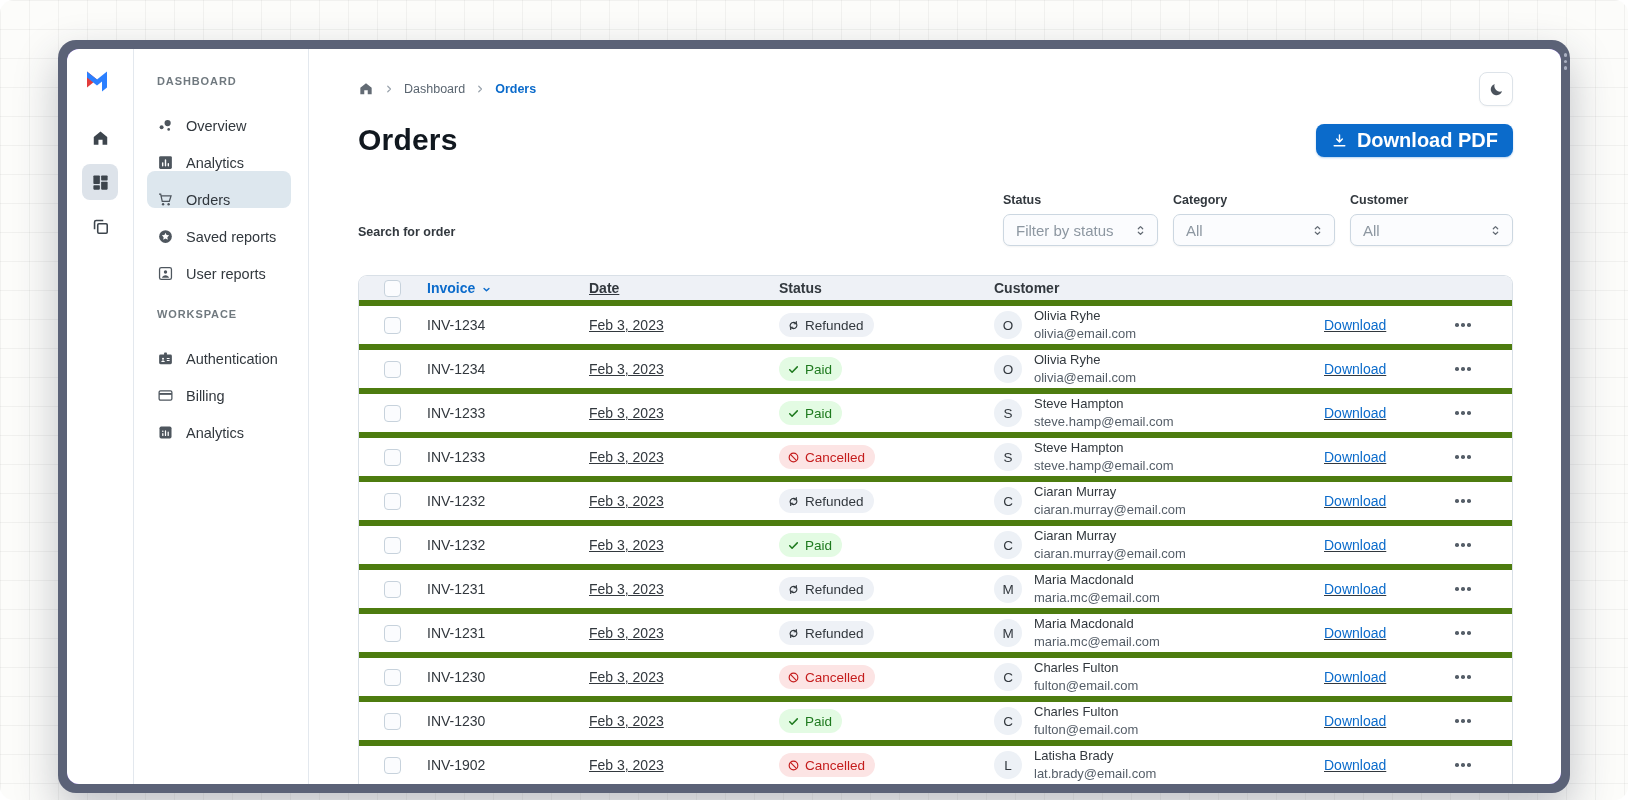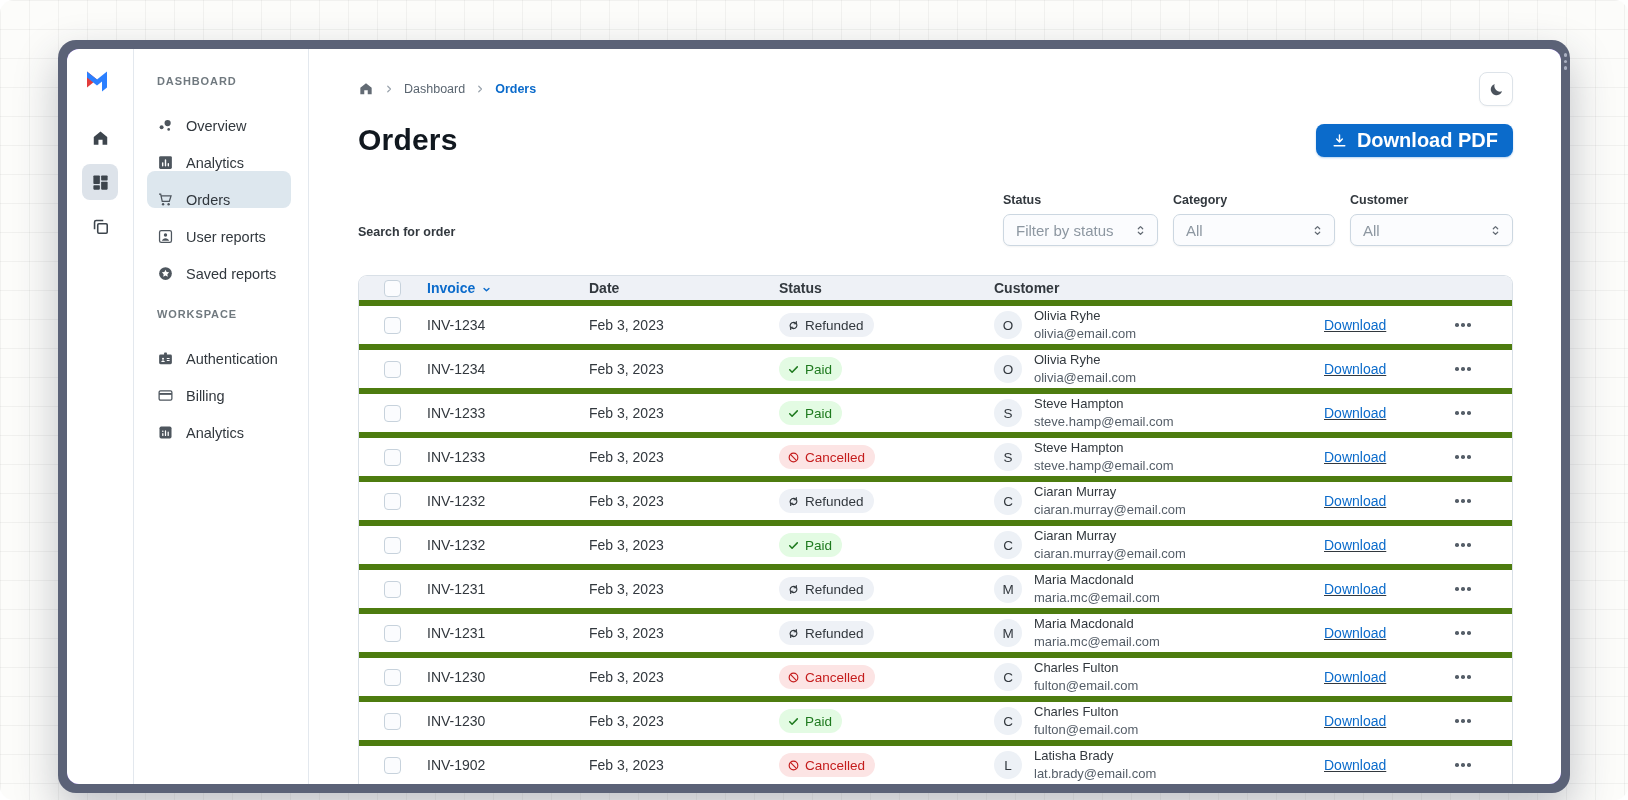--- a/index.html
+++ b/index.html
@@ -63,21 +63,21 @@
   .fselect svg{width:15px;height:15px;color:#636b74;}
   .w-status{width:155px;}.w-cat{width:162px;}.w-cust{width:163px;}
 
   
   .table-card{margin-top:29px;border:1px solid #d9e0e7;border-bottom:none;border-radius:9px 9px 0 0;overflow:hidden;background:#fff;}
   .trow{display:flex;align-items:center;}
   .thead{height:24px;background:#eef1f6;font-size:14px;font-weight:600;color:#32383e;}
   .tbody .trow{height:44px;border-top:6px solid #4d7c0f;font-size:14px;color:#32383e;background:#fff;}
   .col-cb{width:50px;flex:none;display:flex;align-items:center;padding-left:25px;}
   .col-inv{width:180px;flex:none;padding-left:18px;}
-  .col-date{width:190px;flex:none;}
+  .col-date{width:190px;flex:none;text-decoration:underline;}
   .col-status{width:215px;flex:none;display:flex;align-items:center;}
   .col-cust{width:330px;flex:none;display:flex;align-items:center;}
   .col-dl{width:105px;flex:none;text-decoration:underline;}
   .col-more{flex:1;display:flex;align-items:center;}
   .checkbox{width:17px;height:17px;border:1px solid #c7d2dc;border-radius:4px;background:#fbfcfe;cursor:pointer;flex:none;}
   .inv-head{display:flex;align-items:center;gap:5px;color:#0b6bcb;cursor:pointer;}
   .inv-head svg{width:13px;height:13px;margin-top:2px;}
   .chip{display:inline-flex;align-items:center;gap:5px;height:24px;padding:0 10px 0 8px;border-radius:99px;font-size:13.5px;font-weight:500;}
   .chip svg{width:13px;height:13px;}
   .chip .ic{display:none;line-height:0;}
@@ -164,36 +164,36 @@
                 <svg viewBox="0 0 24 24" fill="none" stroke="currentColor" stroke-width="1.8">
                   <path d="M2.8 4.5h2.4l2.2 10h10l2.4-7.6H6"></path>
                   <circle cx="8.6" cy="18.8" r="1.7" fill="currentColor" stroke="none"></circle>
                   <circle cx="16.4" cy="18.8" r="1.7" fill="currentColor" stroke="none"></circle>
                 </svg>
               </span>
               <span>Orders</span>
             </div>
             <div class="nav-item">
               <span class="nav-ico">
+                <svg viewBox="0 0 24 24">
+                  <circle cx="12" cy="12" r="9" fill="currentColor"></circle>
+                  <path fill="#fff" d="m12 6.6 1.6 3.3 3.6.5-2.6 2.5.6 3.6L12 14.8l-3.2 1.7.6-3.6L6.8 10.4l3.6-.5z"></path>
+                </svg>
+              </span>
+              <span>Saved reports</span>
+            </div>
+            <div class="nav-item">
+              <span class="nav-ico">
                 <svg viewBox="0 0 24 24" fill="none" stroke="currentColor" stroke-width="1.8">
                   <rect x="3.6" y="3.6" width="16.8" height="16.8" rx="2.5"></rect>
                   <circle cx="12" cy="9.8" r="2.4" fill="currentColor" stroke="none"></circle>
                   <path d="M6.9 18c.8-2.3 2.8-3.5 5.1-3.5s4.3 1.2 5.1 3.5z" fill="currentColor" stroke="none"></path>
                 </svg>
               </span>
               <span>User reports</span>
-            </div>
-            <div class="nav-item">
-              <span class="nav-ico">
-                <svg viewBox="0 0 24 24">
-                  <circle cx="12" cy="12" r="9" fill="currentColor"></circle>
-                  <path fill="#fff" d="m12 6.6 1.6 3.3 3.6.5-2.6 2.5.6 3.6L12 14.8l-3.2 1.7.6-3.6L6.8 10.4l3.6-.5z"></path>
-                </svg>
-              </span>
-              <span>Saved reports</span>
             </div>
             <div class="sec-label second">WORKSPACE</div>
             <div class="nav-item">
               <span class="nav-ico">
                 <svg viewBox="0 0 24 24">
                   <path fill="currentColor" d="M5 6.5h14a2 2 0 0 1 2 2V18a2 2 0 0 1-2 2H5a2 2 0 0 1-2-2V8.5a2 2 0 0 1 2-2z"></path>
                   <rect x="10" y="3.5" width="4" height="5" rx="1" fill="currentColor"></rect>
                   <g fill="#fff">
                     <circle cx="8.5" cy="12.3" r="1.4"></circle>
                     <path d="M5.9 16.8c.5-1.5 1.5-2.1 2.6-2.1s2.1.6 2.6 2.1z"></path>

